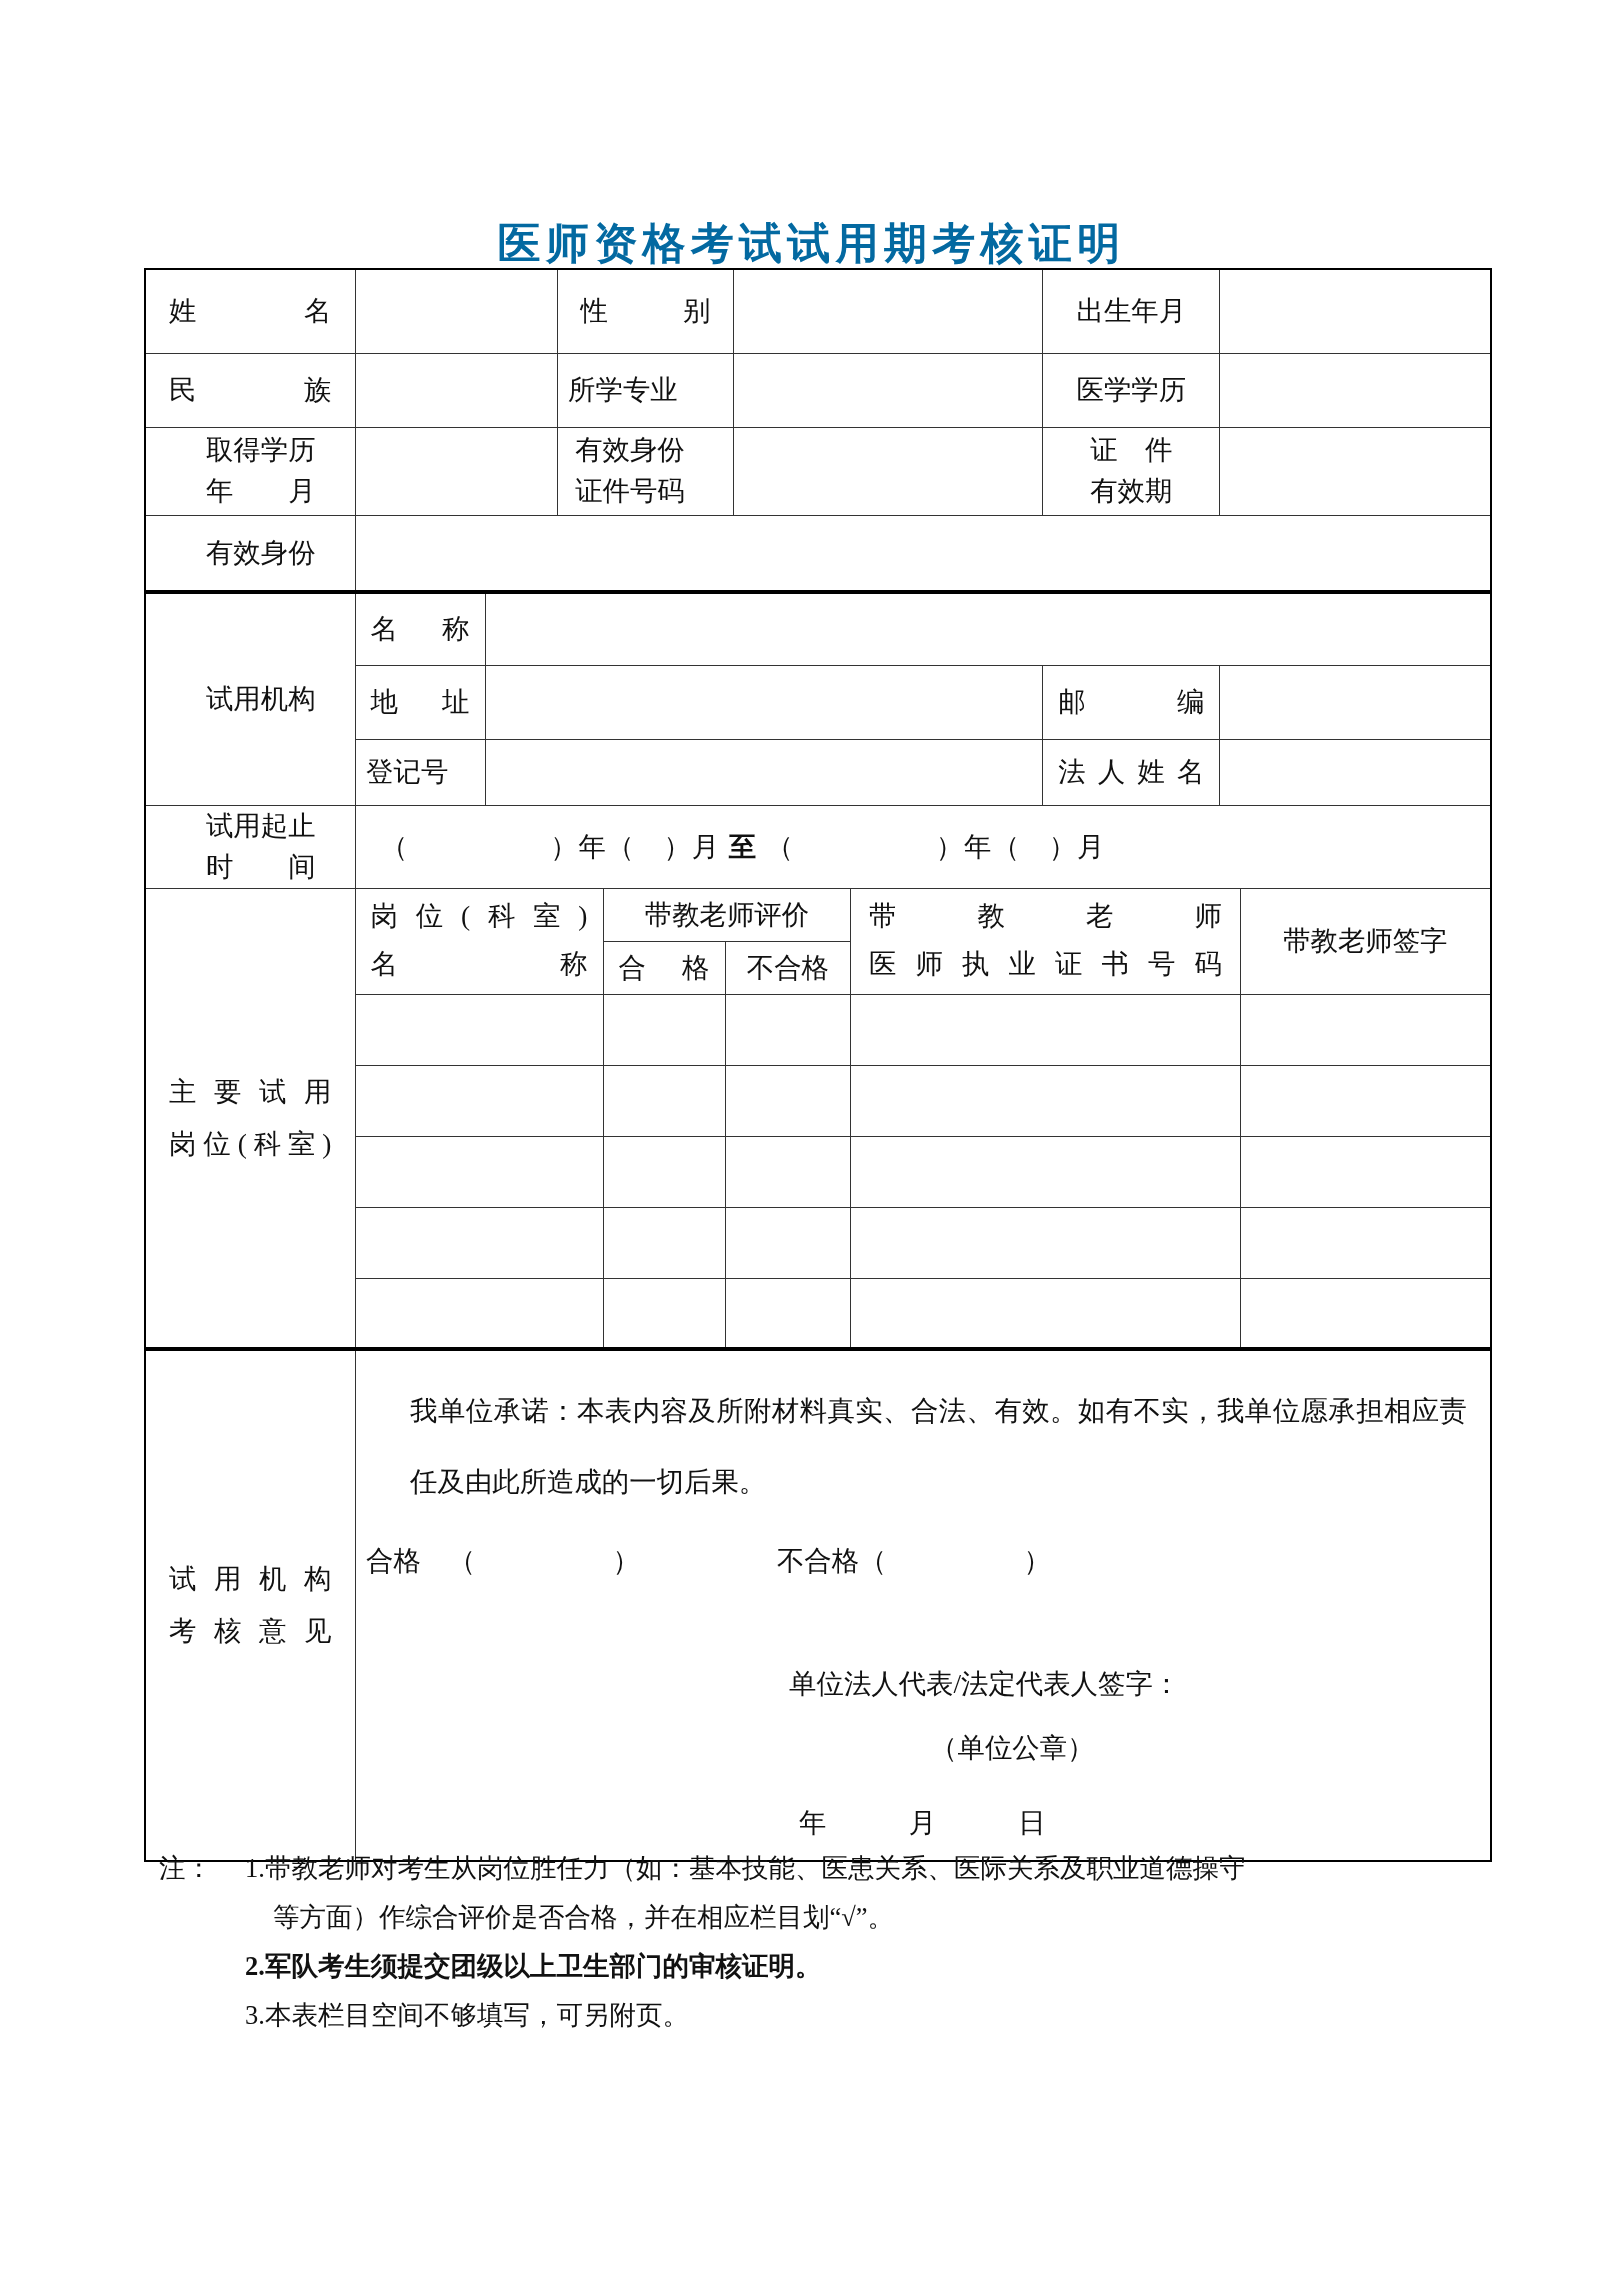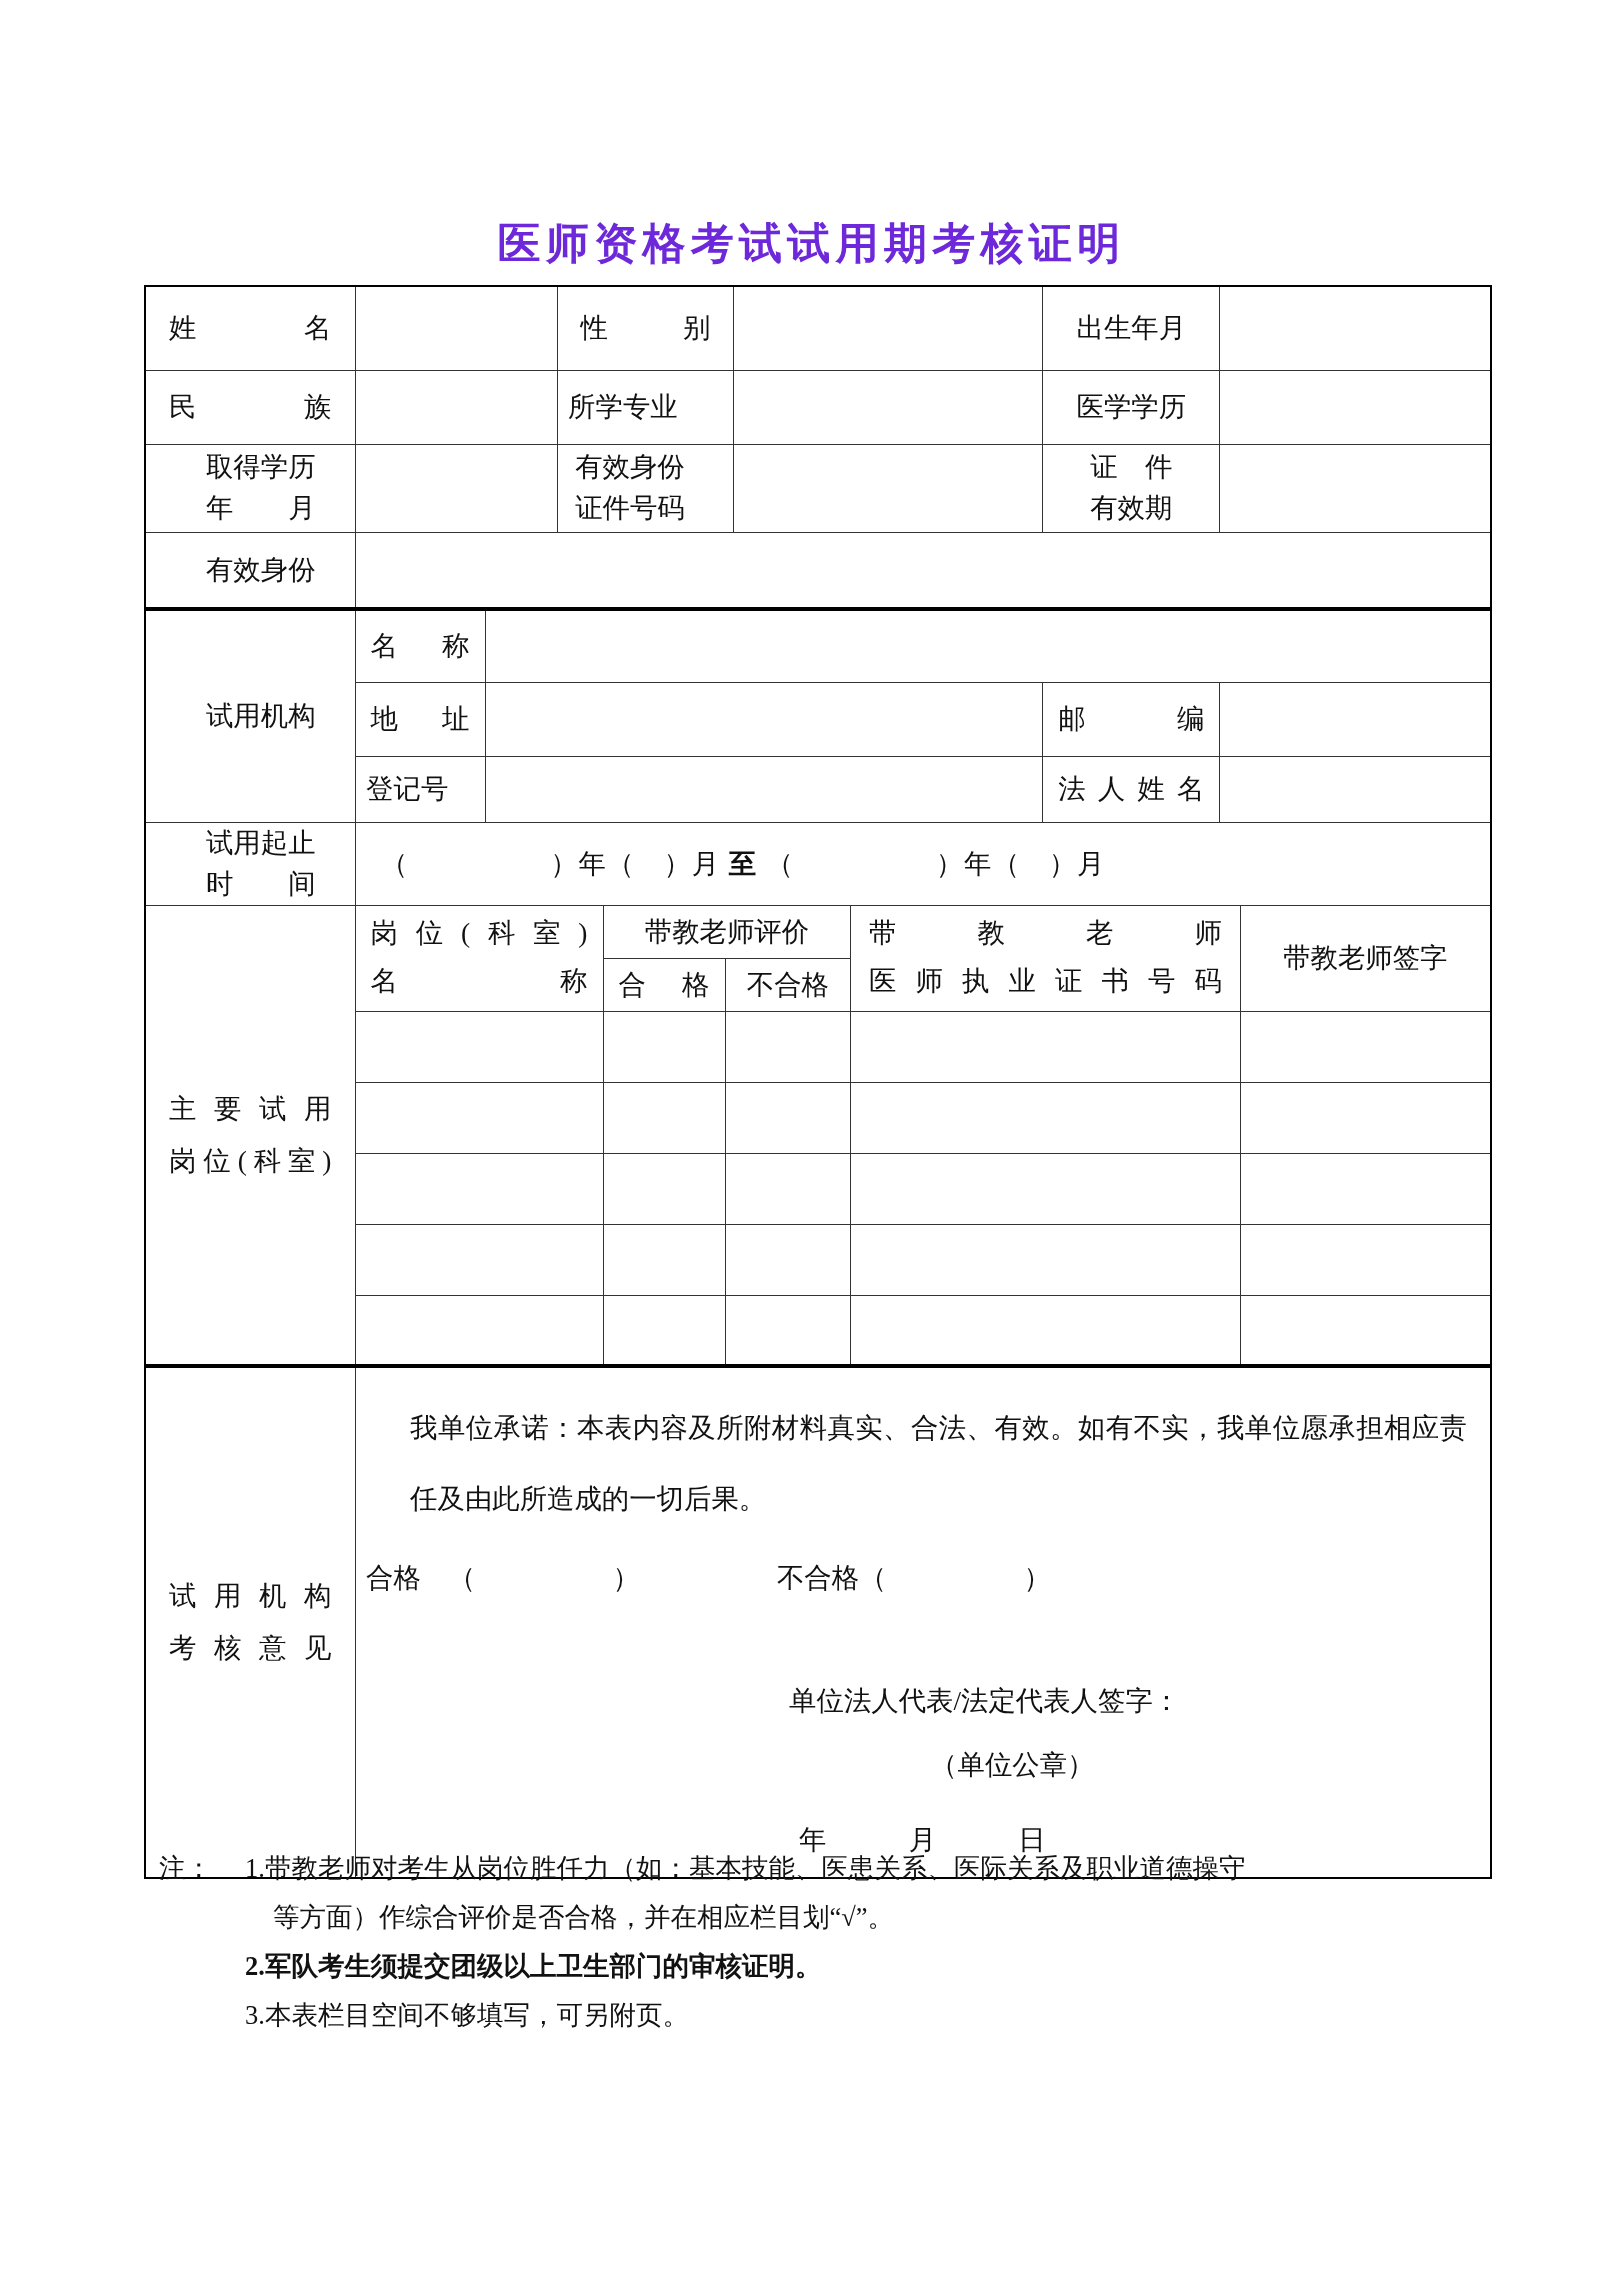--- a/index.html
+++ b/index.html
@@ -5,24 +5,24 @@
   * { margin:0; padding:0; box-sizing:border-box; }
   html,body { background:#888; }
   .page {
     position:relative; width:1623px; height:2295px; background:#ffffff;
     font-family:"Liberation Serif","DejaVu Serif",serif; color:#111;
     overflow:hidden;
   }
   .title {
     position:absolute; top:215px; left:0; width:100%;
     text-align:center; font-size:43px; font-weight:bold; letter-spacing:5.3px;
-    font-family:"Liberation Sans","DejaVu Sans",sans-serif; color:#6d28d9;
+    font-family:"Liberation Sans","DejaVu Sans",sans-serif; color:#0369a1;
   }
   table.form {
-    position:absolute; left:144px; top:285px; width:1348px;
+    position:absolute; left:144px; top:268px; width:1348px;
     border-collapse:collapse; table-layout:fixed;
     border:2.7px solid #000;
     font-size:27.4px;
   }
   td {
     border:1.8px solid #333; vertical-align:middle; text-align:center;
     overflow:hidden;
   }
   
   .jz  { text-align:justify; text-align-last:justify; padding:0 23px; }

